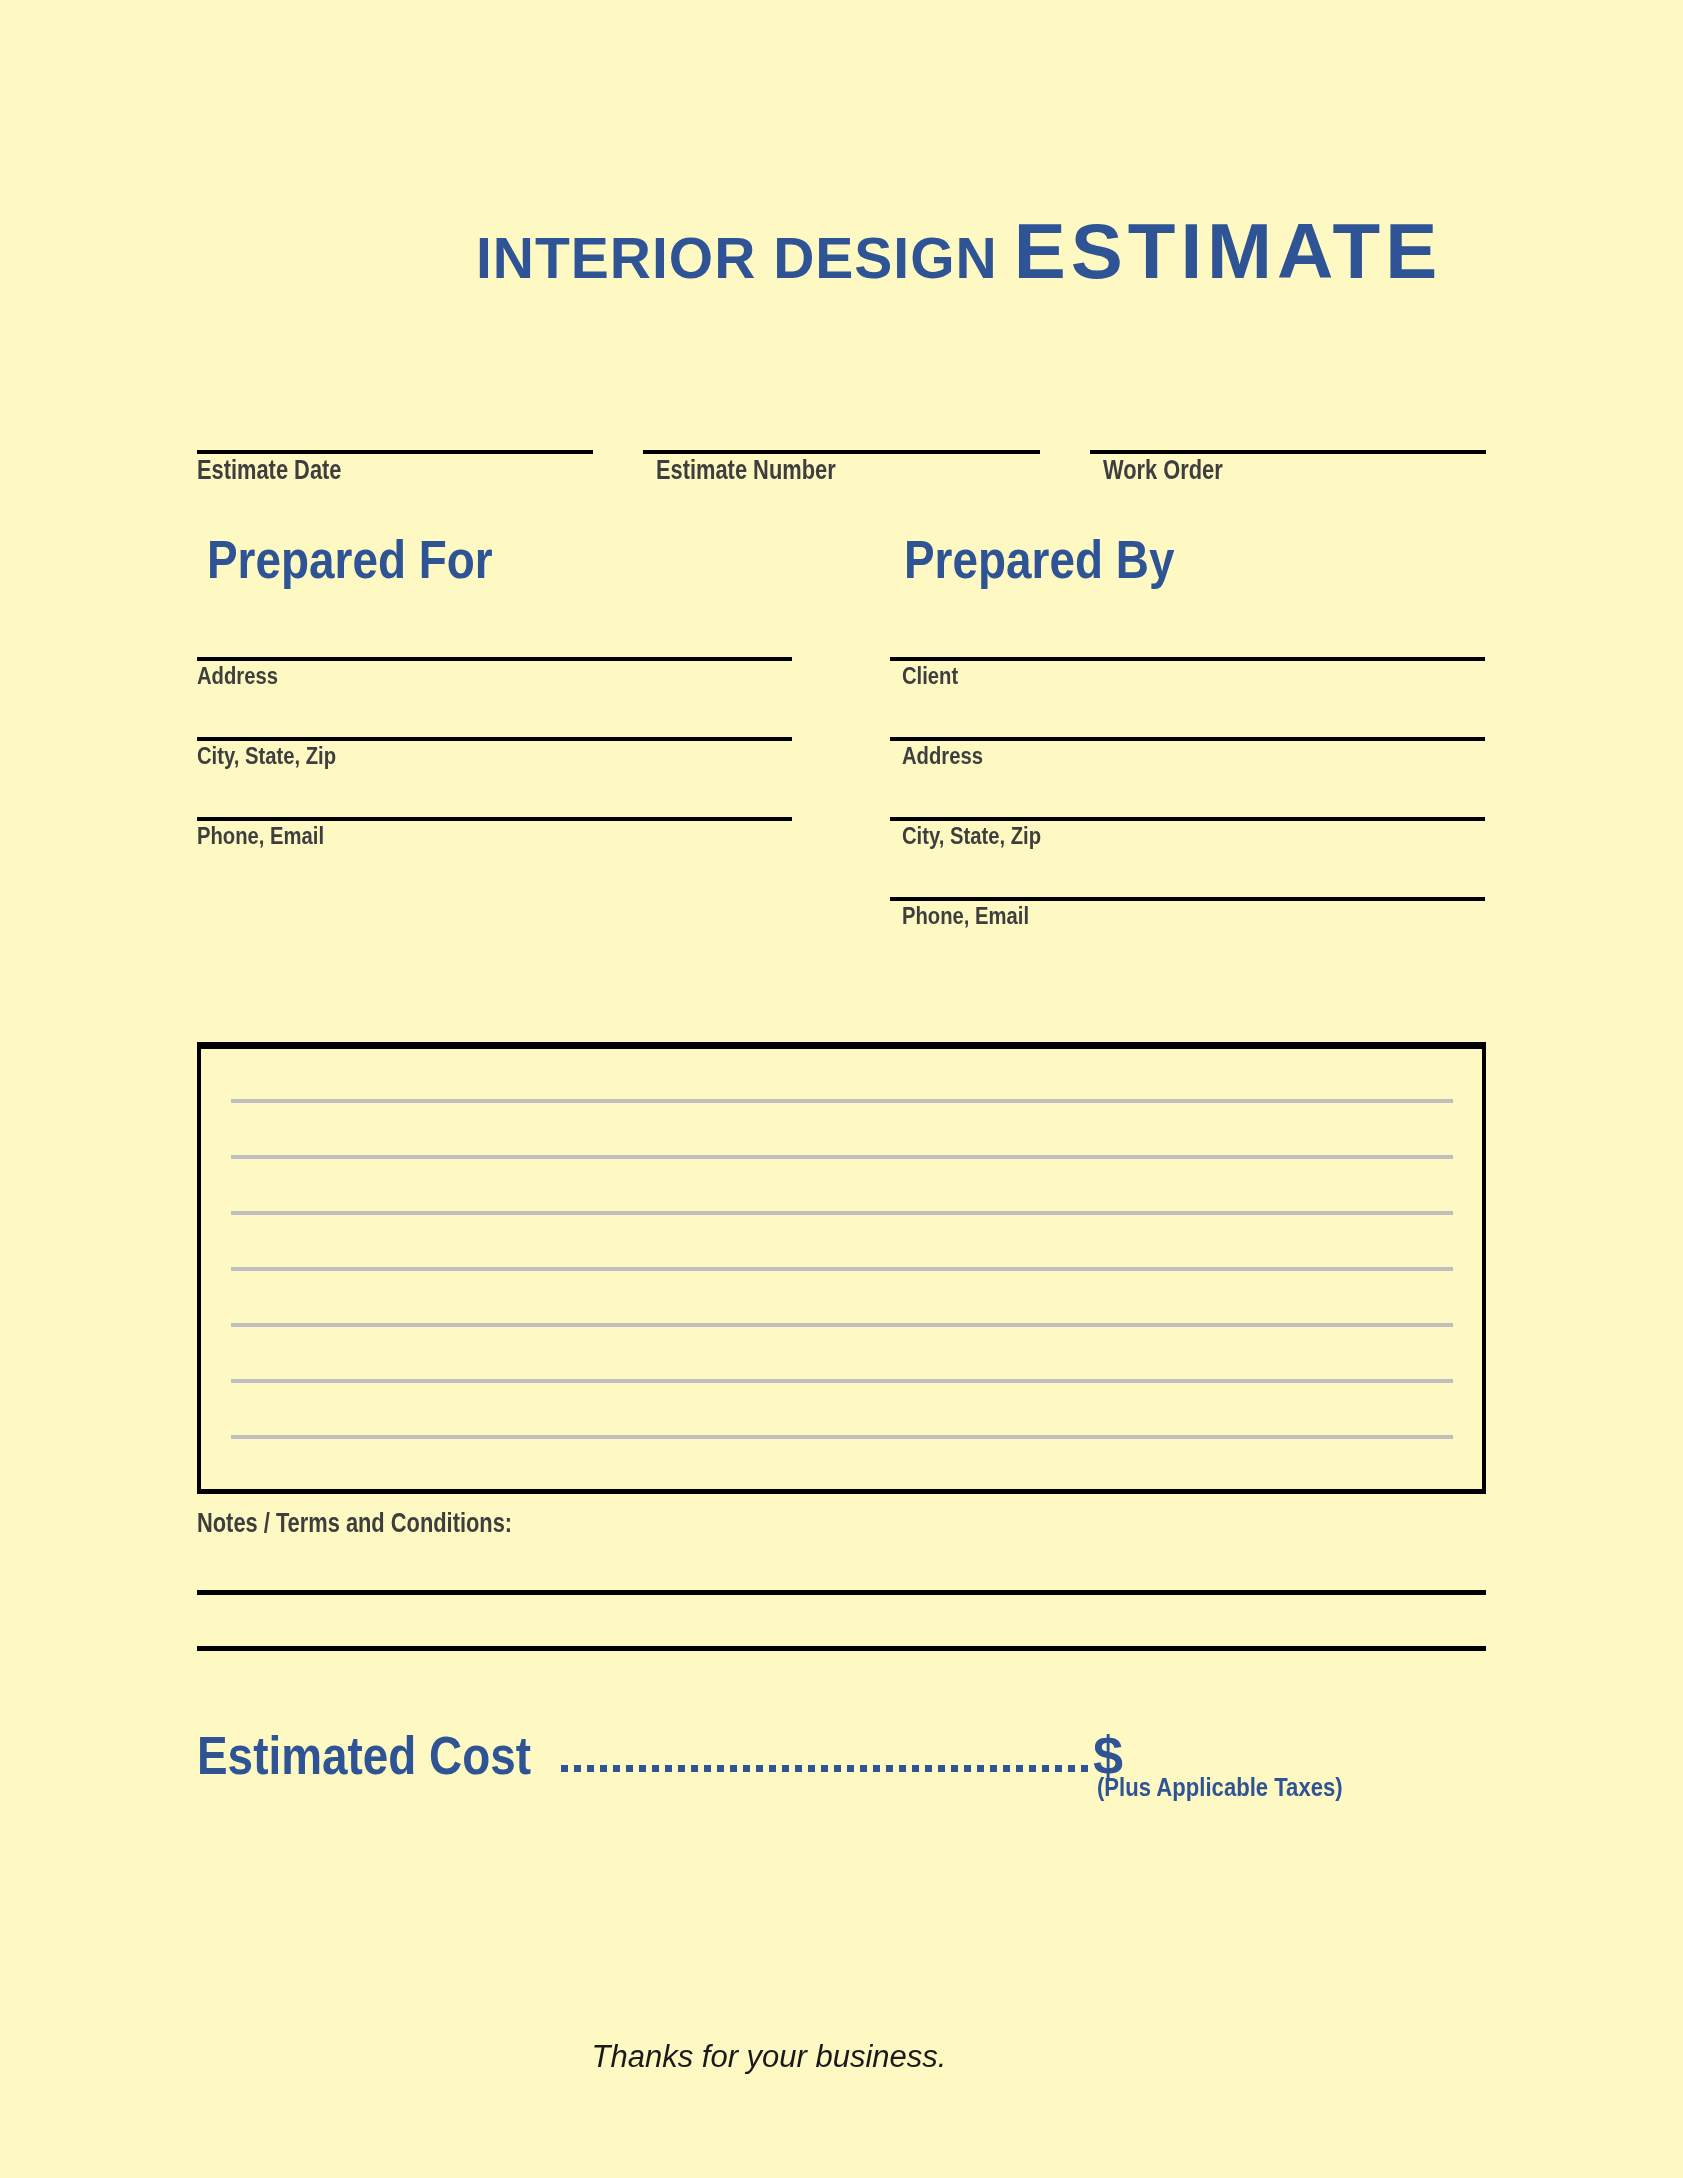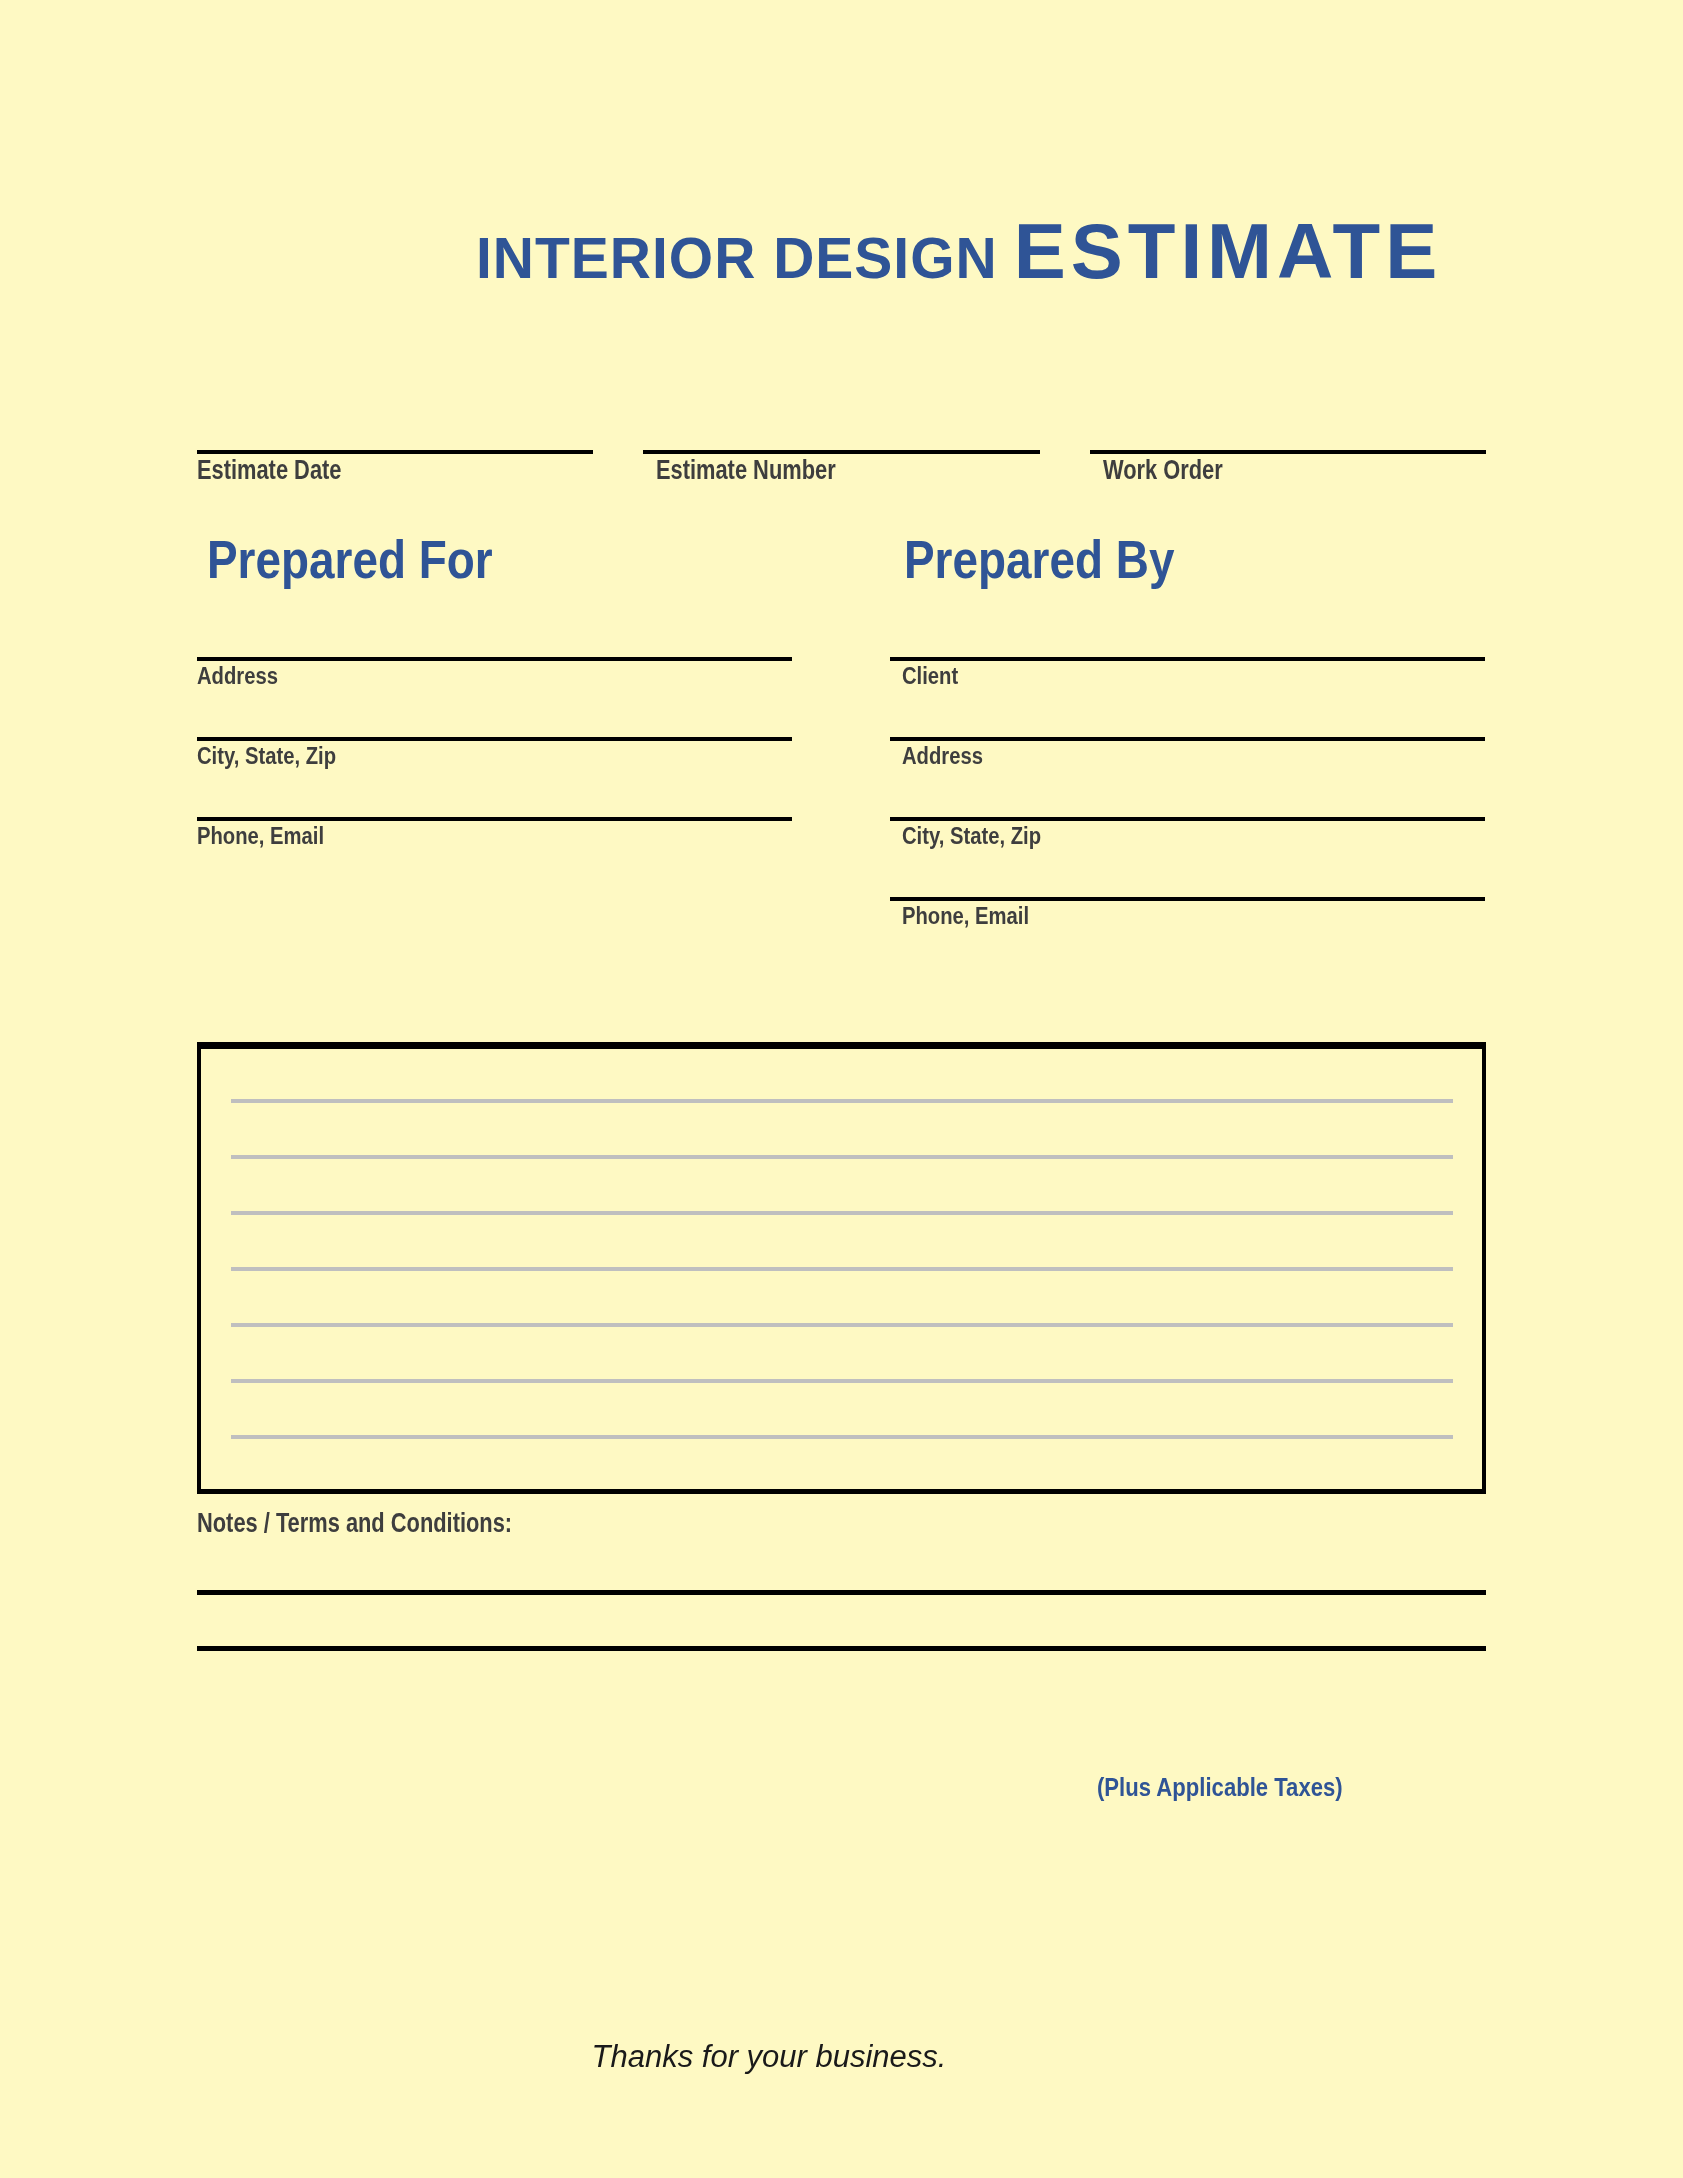--- a/index.html
+++ b/index.html
@@ -130,18 +130,23 @@
     <div class="ruled-line"></div>
     <div class="ruled-line"></div>
     <div class="ruled-line"></div>
     <div class="ruled-line"></div>
   </div>
 
   <div class="notes-label"><span class="sx78">Notes / Terms and Conditions:</span></div>
   <div class="note-line n1"></div>
   <div class="note-line n2"></div>
 
+  <div class="cost-row">
+    <div class="cost-label"><span class="sx85">Estimated Cost</span></div>
+    <div class="dot-leader"></div>
+    <div class="currency">$</div>
+  </div>
   <div class="tax-note"><span class="sx85">(Plus Applicable Taxes)</span></div>
 
   <div class="doc-footer">Thanks for your business.</div>
 
 </div>
 
 
 </body></html>

